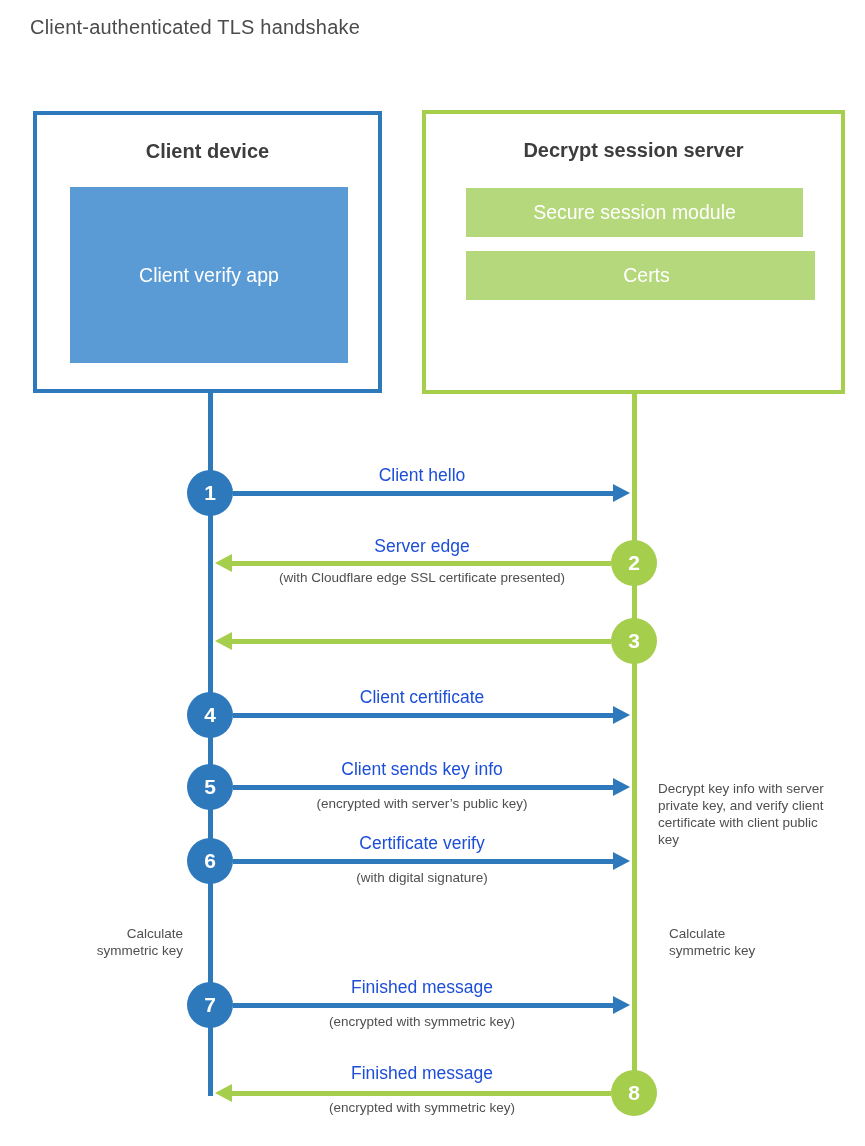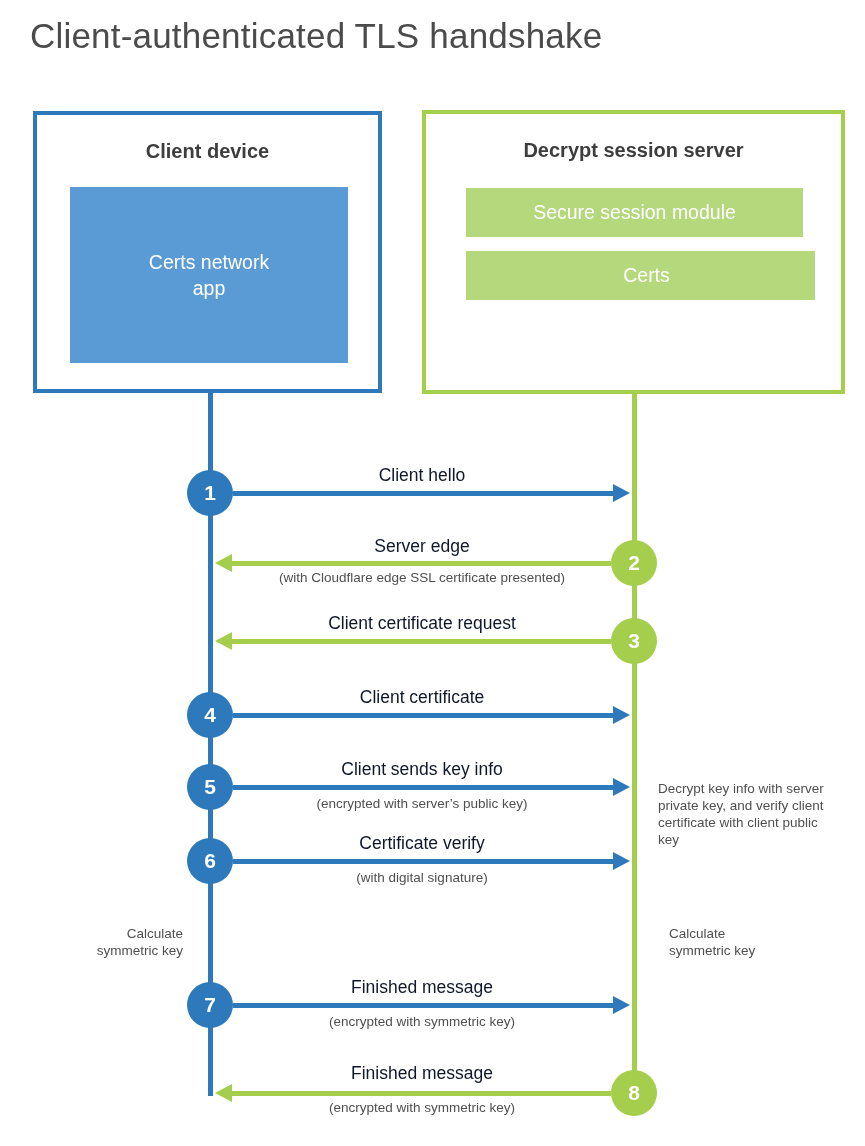--- a/index.html
+++ b/index.html
@@ -14,21 +14,21 @@
     background: #ffffff;
     font-family: "Liberation Sans", sans-serif;
     overflow: hidden;
   }
 
   
   .page-title {
     position: absolute;
     left: 30px;
     top: 16px;
-    font-size: 35px;
+    font-size: 20px;
     font-weight: 300;
     color: #4b4b4b;
     letter-spacing: 0.2px;
   }
 
   
   .client-box {
     position: absolute;
     left: 33px; top: 111px;
     width: 341px; height: 274px;
@@ -105,21 +105,21 @@
   .head { position: absolute; width: 0; height: 0; border-top: 9px solid transparent; border-bottom: 9px solid transparent; }
   .head-right { left: 613px; border-left: 17px solid #2e79bb; }
   .head-left  { left: 215px; border-right: 17px solid #a4ce4c; }
 
   
   .msg-label {
     position: absolute;
     left: 210px; width: 424px;
     text-align: center;
     font-size: 17.5px;
-    color: #0f172a;
+    color: #1d4ed8;
   }
   .msg-sub {
     position: absolute;
     left: 210px; width: 424px;
     text-align: center;
     font-size: 13.5px;
     color: #4f4f4f;
   }
 
   
@@ -137,21 +137,21 @@
 <body>
 
 <div id="canvas">
 
   <div class="page-title">Client-authenticated TLS handshake</div>
 
   <div class="client-box">
     <div class="box-heading">Client device</div>
   </div>
   <div class="app-rect">
-    <span>Certs network app</span>
+    <span>Client verify app</span>
   </div>
 
   <div class="server-box">
     <div class="box-heading">Decrypt session server</div>
   </div>
   <div class="server-bar bar-1">Secure session module</div>
   <div class="server-bar bar-2">Certs</div>
 
   <div class="vline vline-client"></div>
   <div class="vline vline-server"></div>
@@ -160,21 +160,20 @@
   <div class="shaft shaft-right" style="top:491px"></div>
   <div class="head head-right" style="top:484px"></div>
   <div class="step-circle c-blue" style="top:470px">1</div>
 
   <div class="msg-label" style="top:536px">Server edge</div>
   <div class="shaft shaft-left" style="top:561px"></div>
   <div class="head head-left" style="top:554px"></div>
   <div class="msg-sub" style="top:570px">(with Cloudflare edge SSL certificate presented)</div>
   <div class="step-circle c-green" style="top:540px">2</div>
 
-  <div class="msg-label" style="top:613px">Client certificate request</div>
   <div class="shaft shaft-left" style="top:639px"></div>
   <div class="head head-left" style="top:632px"></div>
   <div class="step-circle c-green" style="top:618px">3</div>
 
   <div class="msg-label" style="top:687px">Client certificate</div>
   <div class="shaft shaft-right" style="top:713px"></div>
   <div class="head head-right" style="top:706px"></div>
   <div class="step-circle c-blue" style="top:692px">4</div>
 
   <div class="msg-label" style="top:759px">Client sends key info</div>

